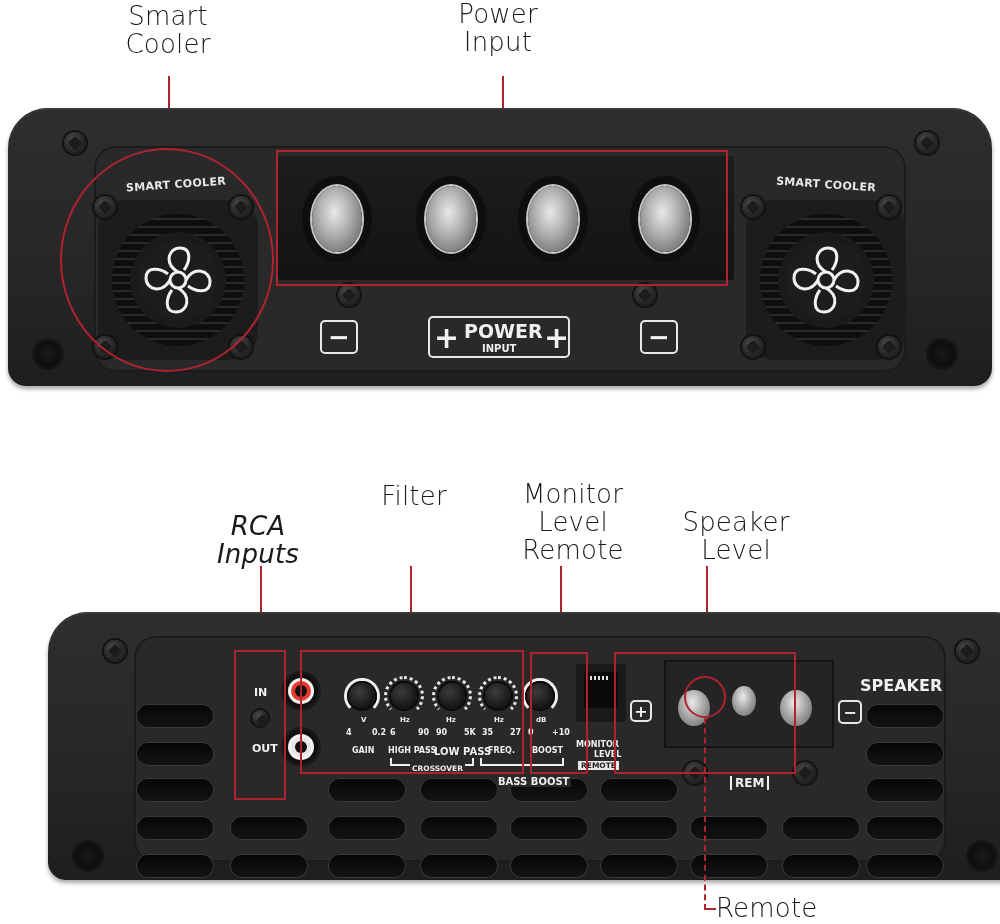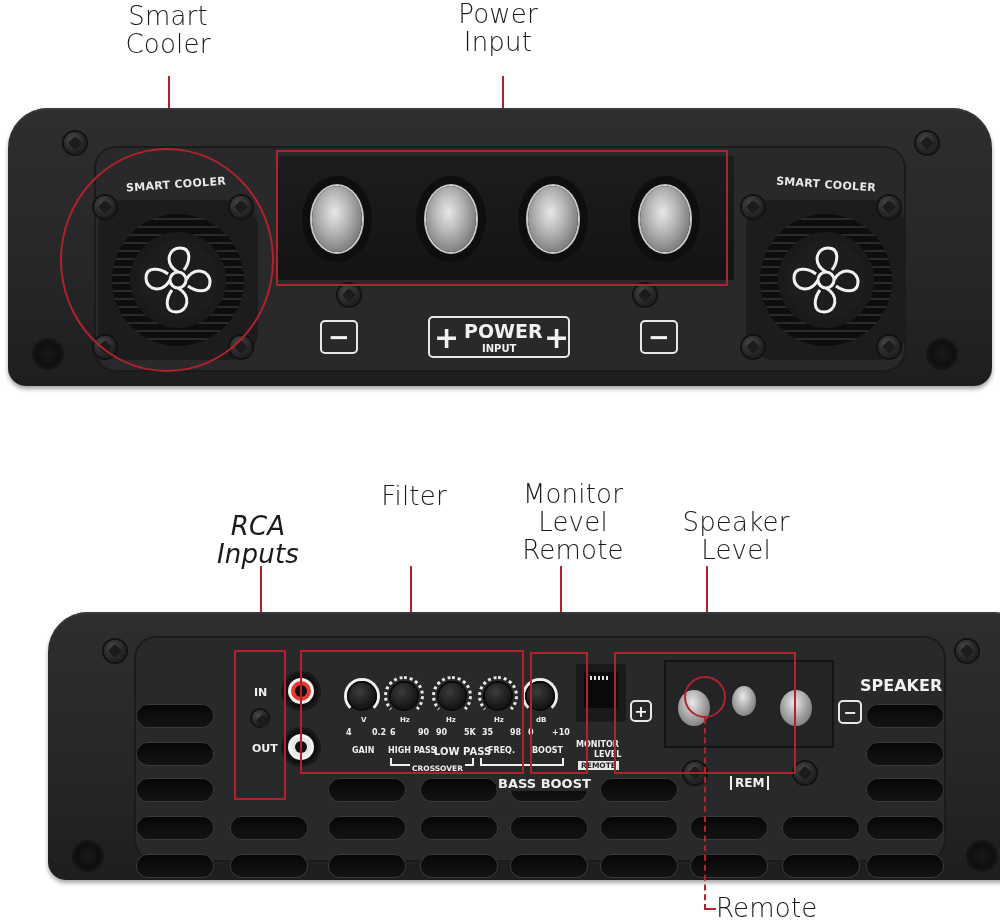--- a/index.html
+++ b/index.html
@@ -239,34 +239,34 @@
   <span class="small-white" style="left:446px; top:104px; font-size:7px;">Hz</span>
   <span class="small-white" style="left:488px; top:104px; font-size:7px;">dB</span>
 
   <span class="small-white" style="left:298px; top:116px; font-size:8px;">4</span>
   <span class="small-white" style="left:324px; top:116px; font-size:8px;">0.2</span>
   <span class="small-white" style="left:342px; top:116px; font-size:8px;">6</span>
   <span class="small-white" style="left:370px; top:116px; font-size:8px;">90</span>
   <span class="small-white" style="left:388px; top:116px; font-size:8px;">90</span>
   <span class="small-white" style="left:416px; top:116px; font-size:8px;">5K</span>
   <span class="small-white" style="left:434px; top:116px; font-size:8px;">35</span>
-  <span class="small-white" style="left:462px; top:116px; font-size:8px;">98</span>
+  <span class="small-white" style="left:462px; top:116px; font-size:8px;">27</span>
   <span class="small-white" style="left:480px; top:116px; font-size:8px;">0</span>
   <span class="small-white" style="left:504px; top:116px; font-size:8px;">+10</span>
 
   <span class="small-white" style="left:304px; top:134px; font-size:8px;">GAIN</span>
   <span class="small-white" style="left:340px; top:134px; font-size:8px;">HIGH PASS</span>
   <span class="small-white" style="left:386px; top:134px; font-size:10px;">LOW PASS</span>
   <span class="small-white" style="left:440px; top:134px; font-size:8px;">FREQ.</span>
   <span class="small-white" style="left:484px; top:134px; font-size:8px;">BOOST</span>
 
   <div style="position:absolute; left:342px; top:146px; width:84px; height:8px; border:2px solid #f0f0f0; border-top:none; box-sizing:border-box;"></div>
   <span class="small-white" style="left:362px; top:152px; font-size:7.5px; background:#29292b; padding:0 2px;">CROSSOVER</span>
   <div style="position:absolute; left:432px; top:146px; width:84px; height:8px; border:2px solid #f0f0f0; border-top:none; box-sizing:border-box;"></div>
-  <span class="small-white" style="left:448px; top:164px; font-size:13px; background:#29292b; padding:0 2px;">BASS BOOST</span>
+  <span class="small-white" style="left:448px; top:164px; font-size:10px; background:#29292b; padding:0 2px;">BASS BOOST</span>
 
   <div class="rj45" style="left:528px; top:52px; width:50px; height:58px;">
     <div class="inner"></div>
       <div class="pins"></div>
   </div>
   <span class="small-white" style="left:528px; top:128px; font-size:8px;">MONITOR</span>
   <span class="small-white" style="left:546px; top:138px; font-size:8px;">LEVEL</span>
   <span style="position:absolute; left:530px; top:149px; font-size:7.5px; color:#222; background:#e8e8e8; font-weight:bold; padding:0 3px; font-family:'DejaVu Sans', sans-serif;">REMOTE</span>
 
   <div class="sign-box" style="left:582px; top:88px; width:22px; height:22px; font-size:16px;">

